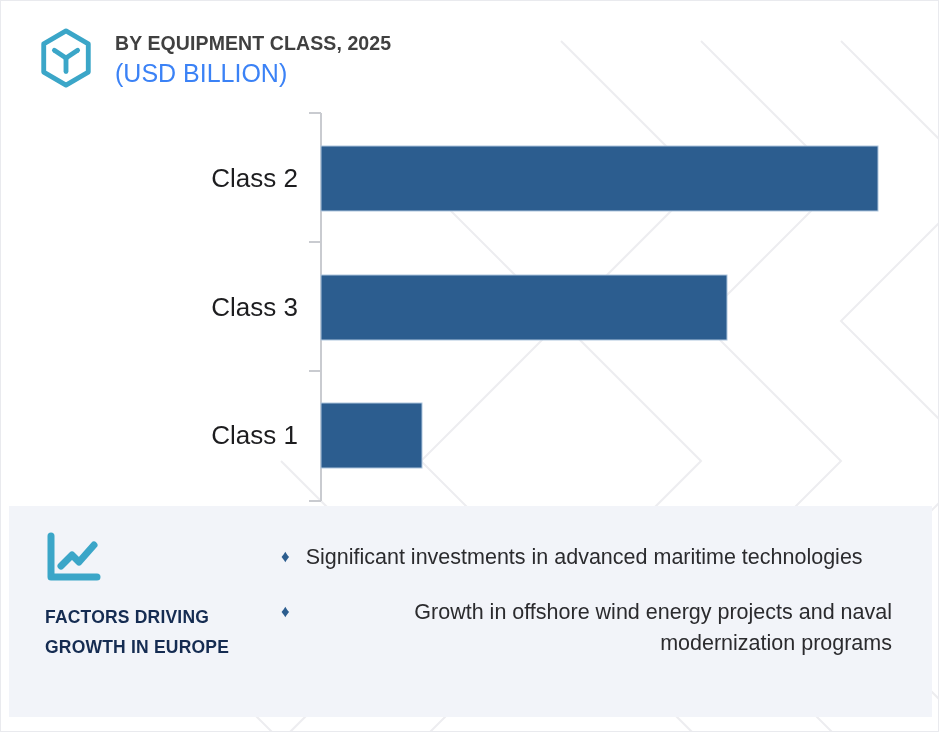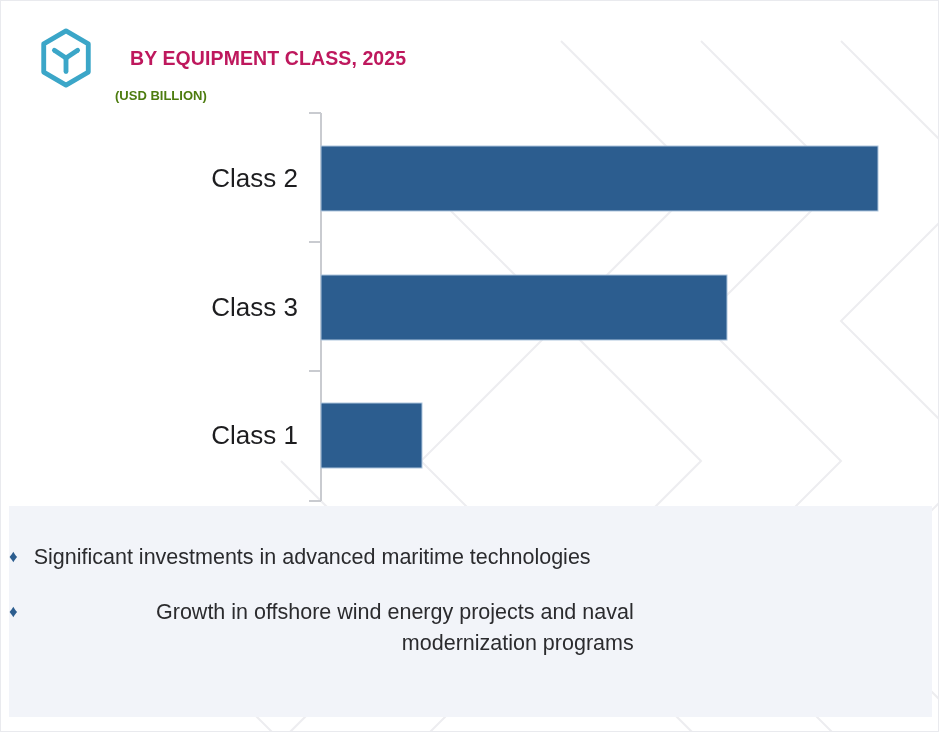--- a/index.html
+++ b/index.html
@@ -46,30 +46,30 @@
     height: 62px;
     flex: none;
     margin-top: 2px;
   }
   .header-text {
     padding-top: 6px;
   }
   .chart-title {
     font-size: 19.5px;
     font-weight: bold;
-    color: #be185d;
+    color: #404040;
     letter-spacing: 0.1px;
     line-height: 1.32;
-    margin: 15px;
+    margin: 0;
     white-space: nowrap;
   }
   .chart-subtitle {
-    font-size: 13px;
-    font-weight: bold;
-    color: #4d7c0f;
+    font-size: 25px;
+    font-weight: normal;
+    color: #3b82f6;
     line-height: 1.35;
     margin: 0;
     white-space: nowrap;
   }
 
   
   .chart-area {
     position: absolute;
     left: 0;
     top: 100px;
@@ -196,20 +196,27 @@
       <rect x="320" y="302" width="101" height="65" fill="#2c5d8f" stroke="#aec6dd" stroke-width="1"></rect>
 
       <text class="cat-label" x="297" y="86" text-anchor="end">Class 2</text>
       <text class="cat-label" x="297" y="215" text-anchor="end">Class 3</text>
       <text class="cat-label" x="297" y="343" text-anchor="end">Class 1</text>
     </svg>
   </div>
 
   <div class="footer-panel">
 
+    <div class="footer-left">
+      <svg class="trend-icon" viewBox="0 0 56 52" aria-hidden="true">
+        <path d="M6 4 L6 45 L52 45" fill="none" stroke="#3ba6c8" stroke-width="7" stroke-linecap="round" stroke-linejoin="round"></path>
+        <polyline points="16,34 27,23 34,30 49,13" fill="none" stroke="#3ba6c8" stroke-width="7" stroke-linecap="round" stroke-linejoin="round"></polyline>
+      </svg>
+      <p class="footer-heading">FACTORS DRIVING GROWTH IN EUROPE</p>
+    </div>
 
     <div class="footer-right">
       <ul class="bullet-list">
         <li class="bullet-item">
           <span class="bullet-mark">♦</span>
           <span class="bullet-text">Significant investments in advanced maritime technologies</span>
         </li>
         <li class="bullet-item">
           <span class="bullet-mark">♦</span>
           <span class="bullet-text">Growth in offshore wind energy projects and naval modernization programs</span>

